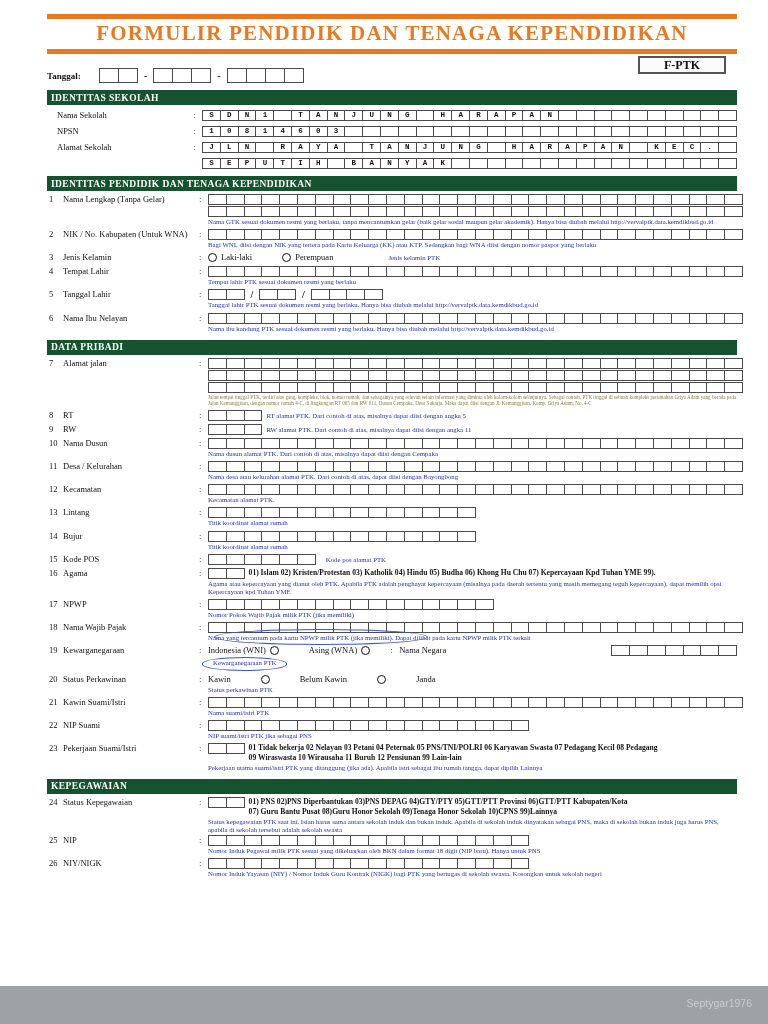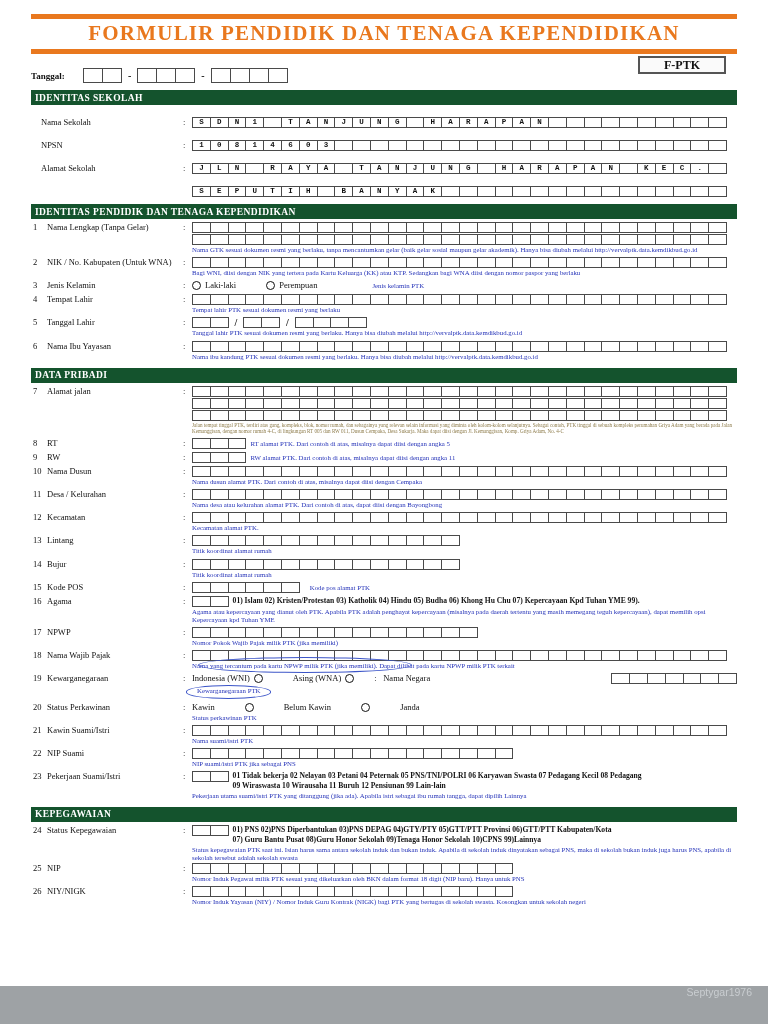--- a/index.html
+++ b/index.html
@@ -1,29 +1,29 @@
 <!DOCTYPE html>
 <html><head>
 <meta charset="utf-8">
 <style>
   *{margin:0;padding:0;box-sizing:border-box}
   html,body{width:768px;height:1024px}
   body{position:relative;background:#fff;font-family:"Liberation Serif",serif;color:#111;overflow:hidden}
-  .page{position:absolute;left:0;top:0;width:768px;height:986px;background:#fff;padding:14px 31px 0 31px}
+  .page{position:absolute;left:0;top:0;width:768px;height:986px;background:#fff;padding:14px 31px 0 47px}
   .rule{height:5px;background:#E9781E}
   .title-row{text-align:center;padding:2px 0 3px}
   .title-row h1{font-size:21px;color:#E9781E;font-weight:bold;letter-spacing:1.2px;font-family:"Liberation Serif",serif}
   .fptk-box{position:absolute;top:56px;right:42px;width:88px;height:18px;border:2px solid #555;background:#fafafa;text-align:center;font-size:12px;font-weight:bold;line-height:14px}
   .date-row{display:flex;align-items:center;margin-top:14px}
   .date-lbl{font-size:9px;font-weight:bold;width:52px}
   .dgroup{display:flex}
   .dgroup .cb{width:20px;height:15px}
   .dsep{margin:0 6px;font-weight:bold;font-size:10px}
   .sec-bar{margin-top:7px;background:#14532d;color:#fff;font-size:9.5px;font-weight:bold;letter-spacing:.4px;padding:2.5px 5px 2.5px 4px}
-  .srow{display:flex;align-items:flex-start;margin-top:12px}
+  .srow{display:flex;align-items:flex-start;margin-top:5px}
   .slbl{width:152px;padding-left:10px;font-size:8.5px;line-height:11px}
   .colon{width:9px;font-size:8.5px;line-height:11px}
   .boxrow{display:flex}
   .cb{width:18.8px;height:11px;border:1px solid #4a4a4a;margin-left:-1px;background:#fff;font-family:"Liberation Mono",monospace;font-size:7.5px;font-weight:bold;text-align:center;line-height:9.5px;color:#111;flex:0 0 auto}
   .boxrow .cb:first-child,.dgroup .cb:first-child{margin-left:0}
   .item{display:flex;align-items:flex-start;margin-top:3px}
   .inum{width:16px;padding-left:2px;font-size:8.5px;line-height:11px}
   .ilbl{width:136px;font-size:8.5px;line-height:11px}
   .ifield{flex:1;min-width:0}
   .note{color:#2533B8;font-size:6.8px;line-height:1.2;margin-top:1px}
@@ -34,21 +34,21 @@
   .chlbl{font-size:8.5px;line-height:11px}
   .opts{font-size:7.6px;font-weight:bold;line-height:1.3}
   .mt1{margin-top:1px}
   .gap-top{margin-top:1px}
   .ml8{margin-left:4px}.ml10{margin-left:10px}.ml20{margin-left:20px}.ml30{margin-left:30px}.ml55{margin-left:55px}.ml4{margin-left:4px}
   .push{margin-left:auto}
   .note-rel{position:relative}
   .oval-abs{position:absolute;left:6px;top:-5px;width:214px;height:16px;border:1.5px solid #3C55C8;border-radius:50%;pointer-events:none}
   .oval-inline{display:inline-block;border:1.5px solid #3C55C8;border-radius:50%;padding:1px 10px 2px;margin-left:-6px}
   .footer-band{position:absolute;left:0;bottom:0;width:768px;height:38px;background:#9EA2A5}
-  .wm{position:absolute;right:16px;bottom:26px;color:#C9CDD0;font-size:10.5px;font-family:"Liberation Sans",sans-serif}
+  .wm{position:absolute;right:16px;bottom:15px;color:#C9CDD0;font-size:10.5px;font-family:"Liberation Sans",sans-serif}
 </style>
 </head>
 <body>
 
 <div class="page">
 
   <div class="rule"></div>
   <div class="title-row">
     <h1>FORMULIR PENDIDIK DAN TENAGA KEPENDIDIKAN</h1>
   </div>
@@ -418,21 +418,21 @@
             <span class="cb"></span>
             <span class="cb"></span>
           </div>
       </div>
       <div class="note">Tanggal lahir PTK sesuai dokumen resmi yang berlaku. Hanya bisa diubah melalui http://vervalptk.data.kemdikbud.go.id</div>
     </div>
   </div>
 
   <div class="item">
     <span class="inum">6</span>
-    <span class="ilbl">Nama Ibu Yayasan</span>
+    <span class="ilbl">Nama Ibu Nelayan</span>
     <span class="colon">:</span>
     <div class="ifield">
       <div class="boxrow">
           <span class="cb"></span>
           <span class="cb"></span>
           <span class="cb"></span>
           <span class="cb"></span>
           <span class="cb"></span>
           <span class="cb"></span>
           <span class="cb"></span>

